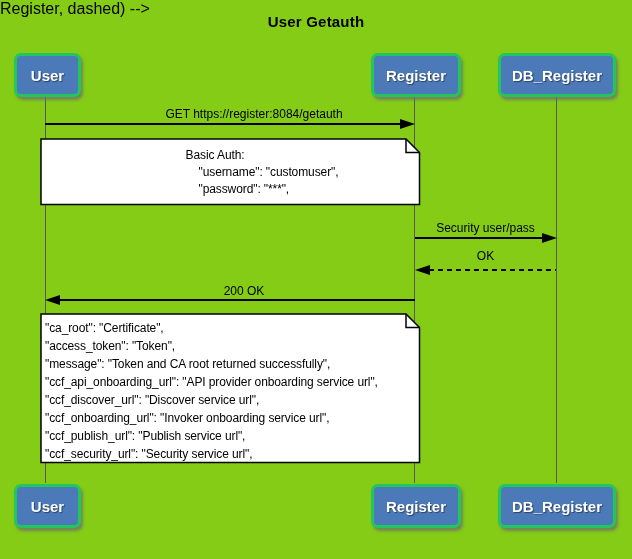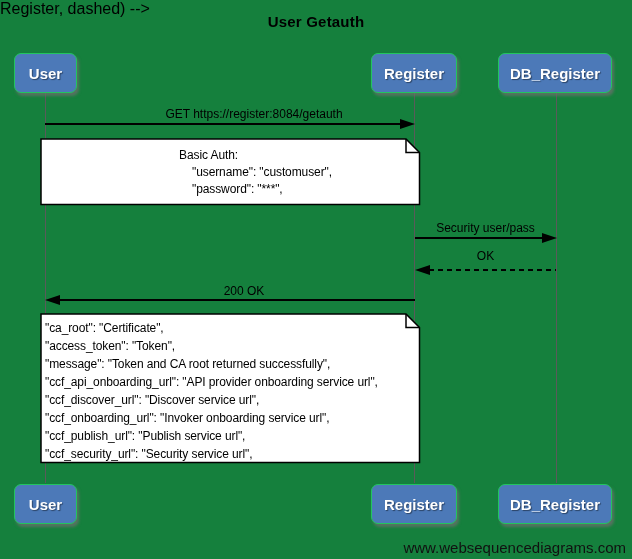--- a/index.html
+++ b/index.html
@@ -1,26 +1,26 @@
 <!DOCTYPE html>
 <html><head>
 <meta charset="utf-8">
 <style>
   html,body{margin:0;padding:0;background:#fff;}
   #stage{
-    position:relative;width:632px;height:559px;background:#15803d;
+    position:relative;width:632px;height:559px;background:#84cc16;
     font-family:"Liberation Sans","DejaVu Sans",sans-serif;color:#000;
     overflow:hidden;
   }
   .title{
     position:absolute;top:13px;left:0;width:100%;text-align:center;
     font-size:15px;font-weight:bold;letter-spacing:.2px;
   }
   .actor{
-    position:absolute;height:38px;border:1px solid #22c55e;border-radius:7px;
+    position:absolute;height:38px;border:3px solid #22c55e;border-radius:7px;
     background:#4c79b8;color:#fff;font-weight:bold;font-size:15px;
     display:flex;align-items:center;justify-content:center;
     box-shadow:2px 3px 3px rgba(110,110,110,.75);
     text-shadow:1px 1px 1px rgba(0,0,0,.45);
   }
   .lifeline{position:absolute;width:1px;top:93px;height:390px;background:#5a5a5a;}
   .msg-label{
     position:absolute;font-size:12px;text-align:center;white-space:nowrap;
   }
   .msg-line{position:absolute;height:2px;background:#000;}
@@ -74,21 +74,21 @@
   </div>
 
   
   <div>
     <div class="msg-label" style="left:45px;top:107px;width:418px;">GET https://register:8084/getauth</div>
     <div class="msg-line" style="left:45px;top:123px;width:358px;"></div>
     <div class="arrow-right" style="left:400px;top:119px;"></div>
   </div>
 
   
-  <div class="note" style="left:40px;top:138px;width:431px;height:68px;">
+  <div class="note" style="left:40px;top:138px;width:431px;height:68px;padding-left:13px;">
     <svg width="381" height="68" viewBox="0 0 381 68">
       <polygon points="1,1 366,1 379.5,14.5 379.5,66.5 1,66.5" fill="#ffffff" stroke="#000000" stroke-width="1.5"></polygon>
       <path d="M366 1 L366 14.5 L379.5 14.5" fill="none" stroke="#000000" stroke-width="1.5"></path>
     </svg>
     <div class="note-text centered">Basic Auth:
     "username": "customuser",
     "password": "***",</div>
   </div>
 
   
@@ -132,15 +132,14 @@
   <div class="actor" style="left:14px;top:484px;width:61px;">
     <span>User</span>
   </div>
   <div class="actor" style="left:371px;top:484px;width:84px;">
     <span>Register</span>
   </div>
   <div class="actor" style="left:498px;top:484px;width:112px;">
     <span>DB_Register</span>
   </div>
 
-  <div class="watermark">www.websequencediagrams.com</div>
 
 </div>
 
 </body></html>

